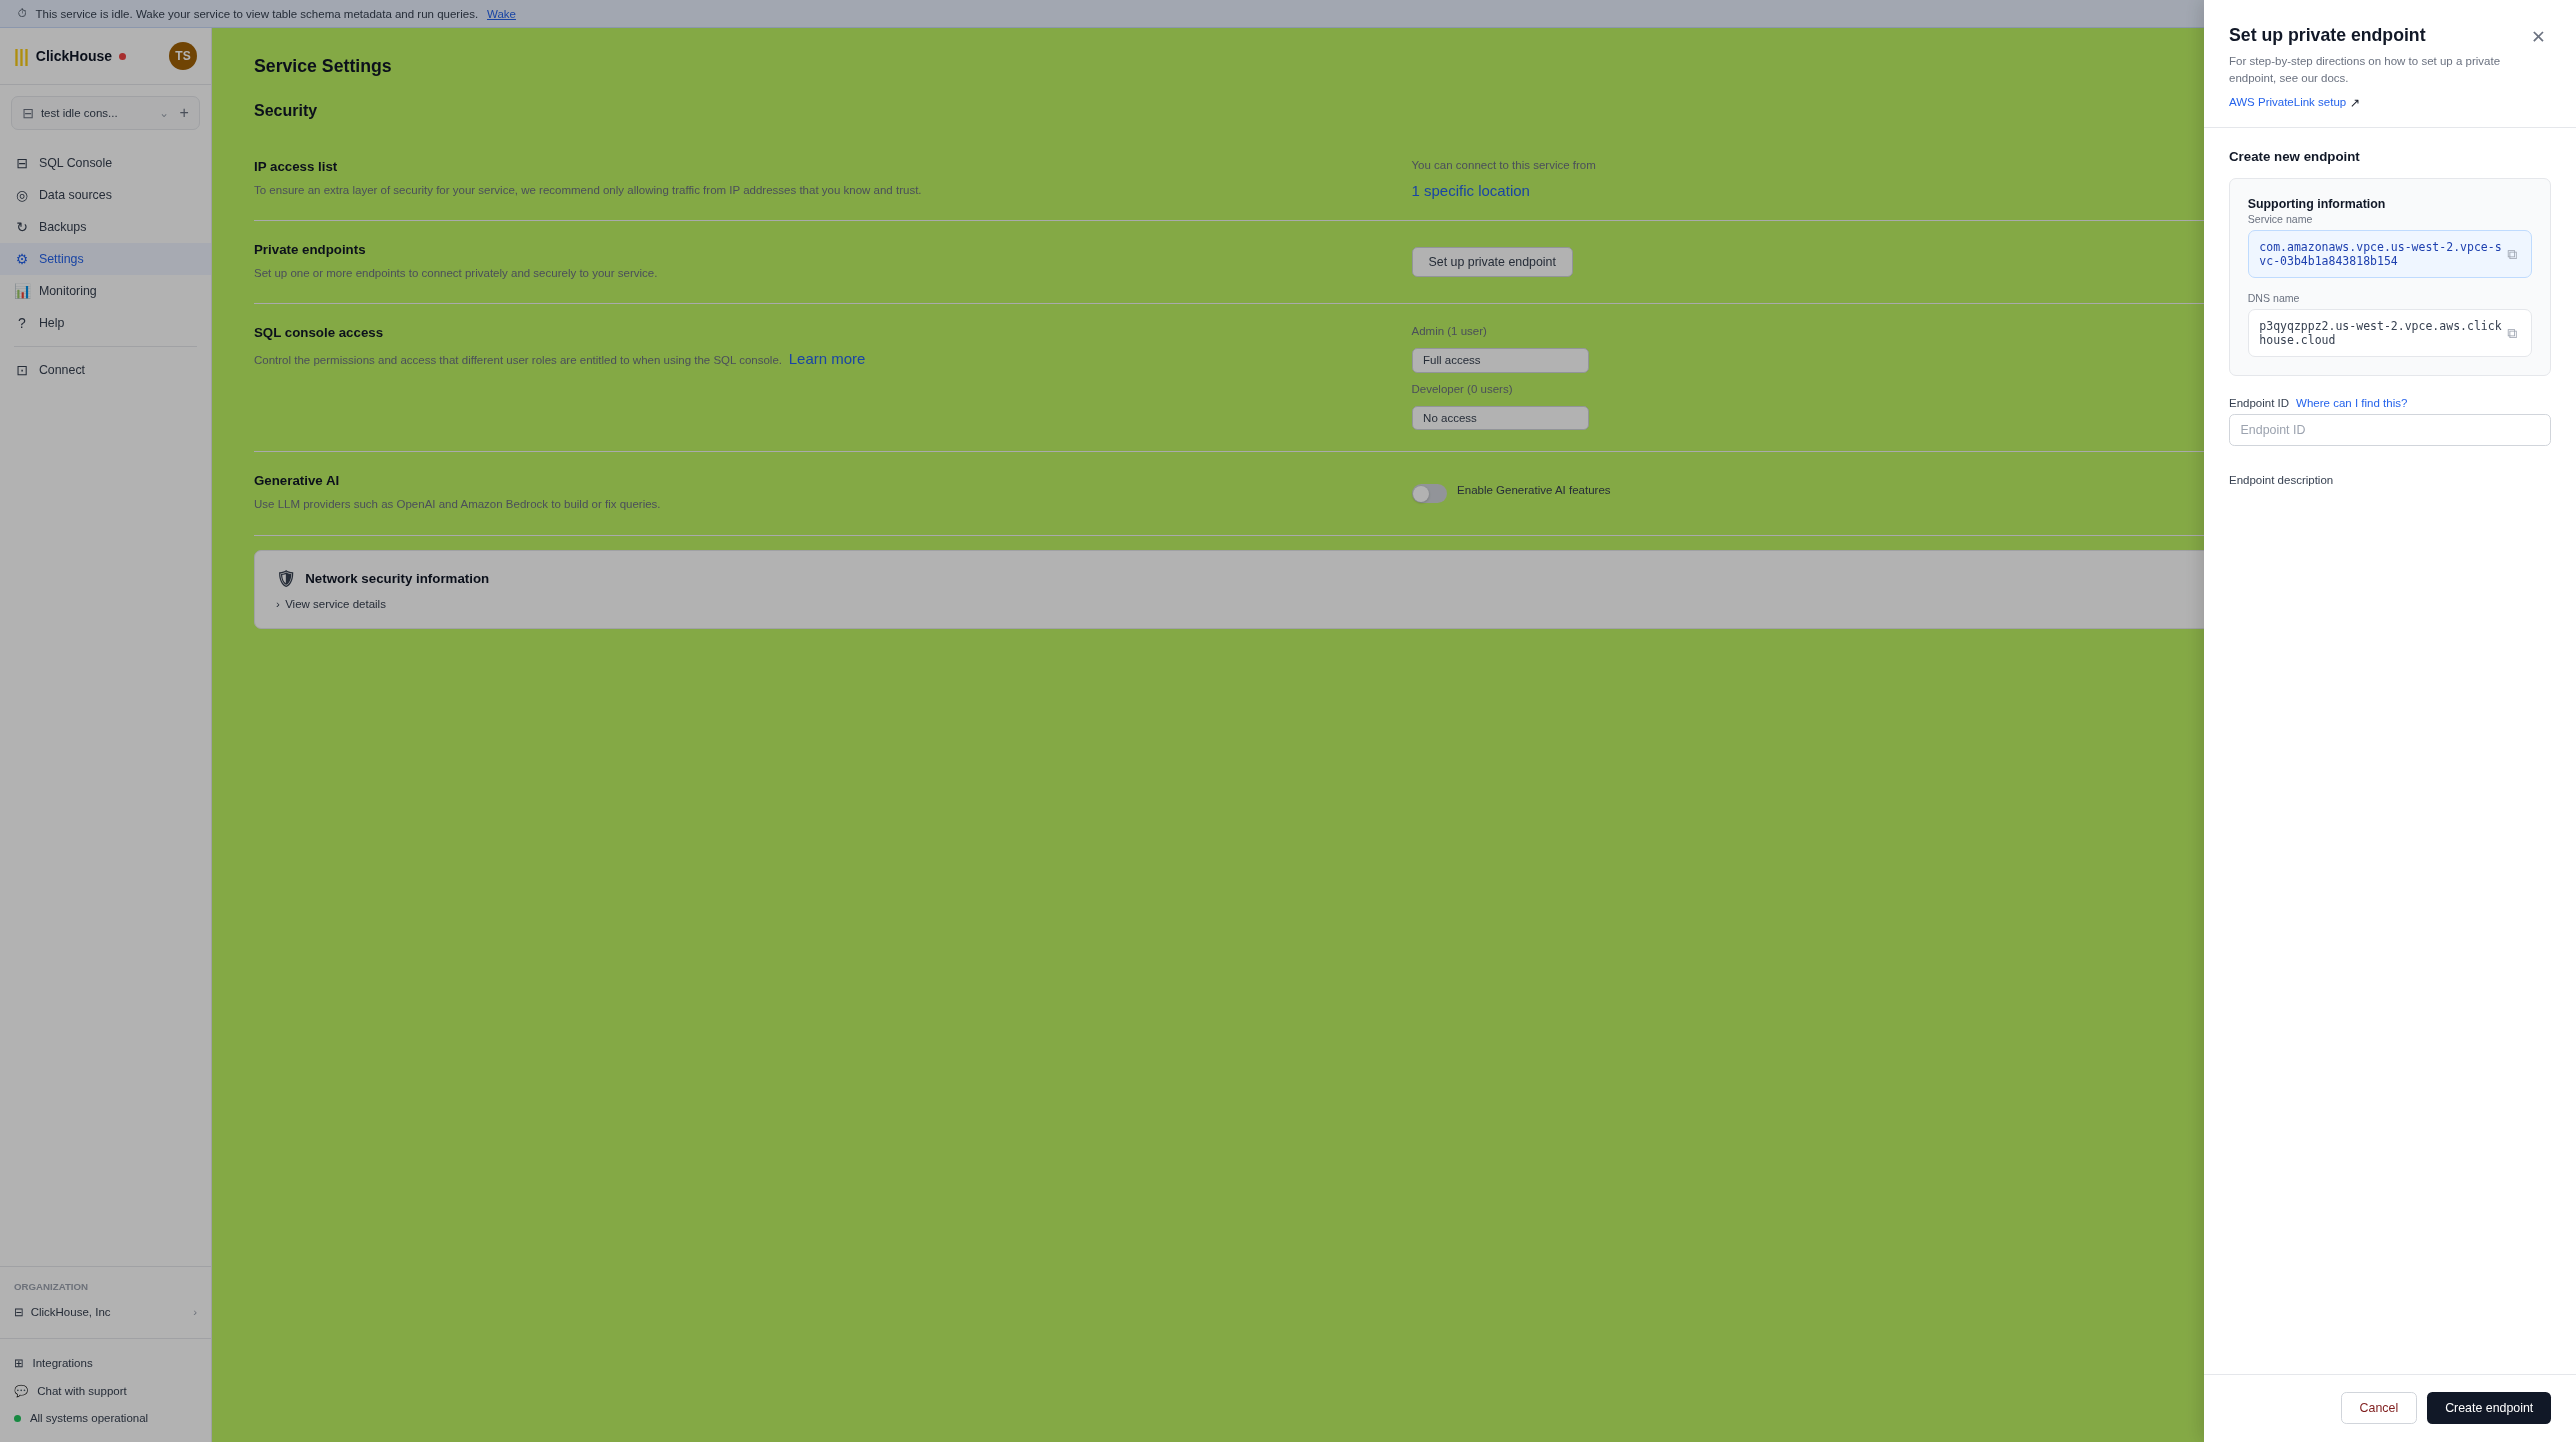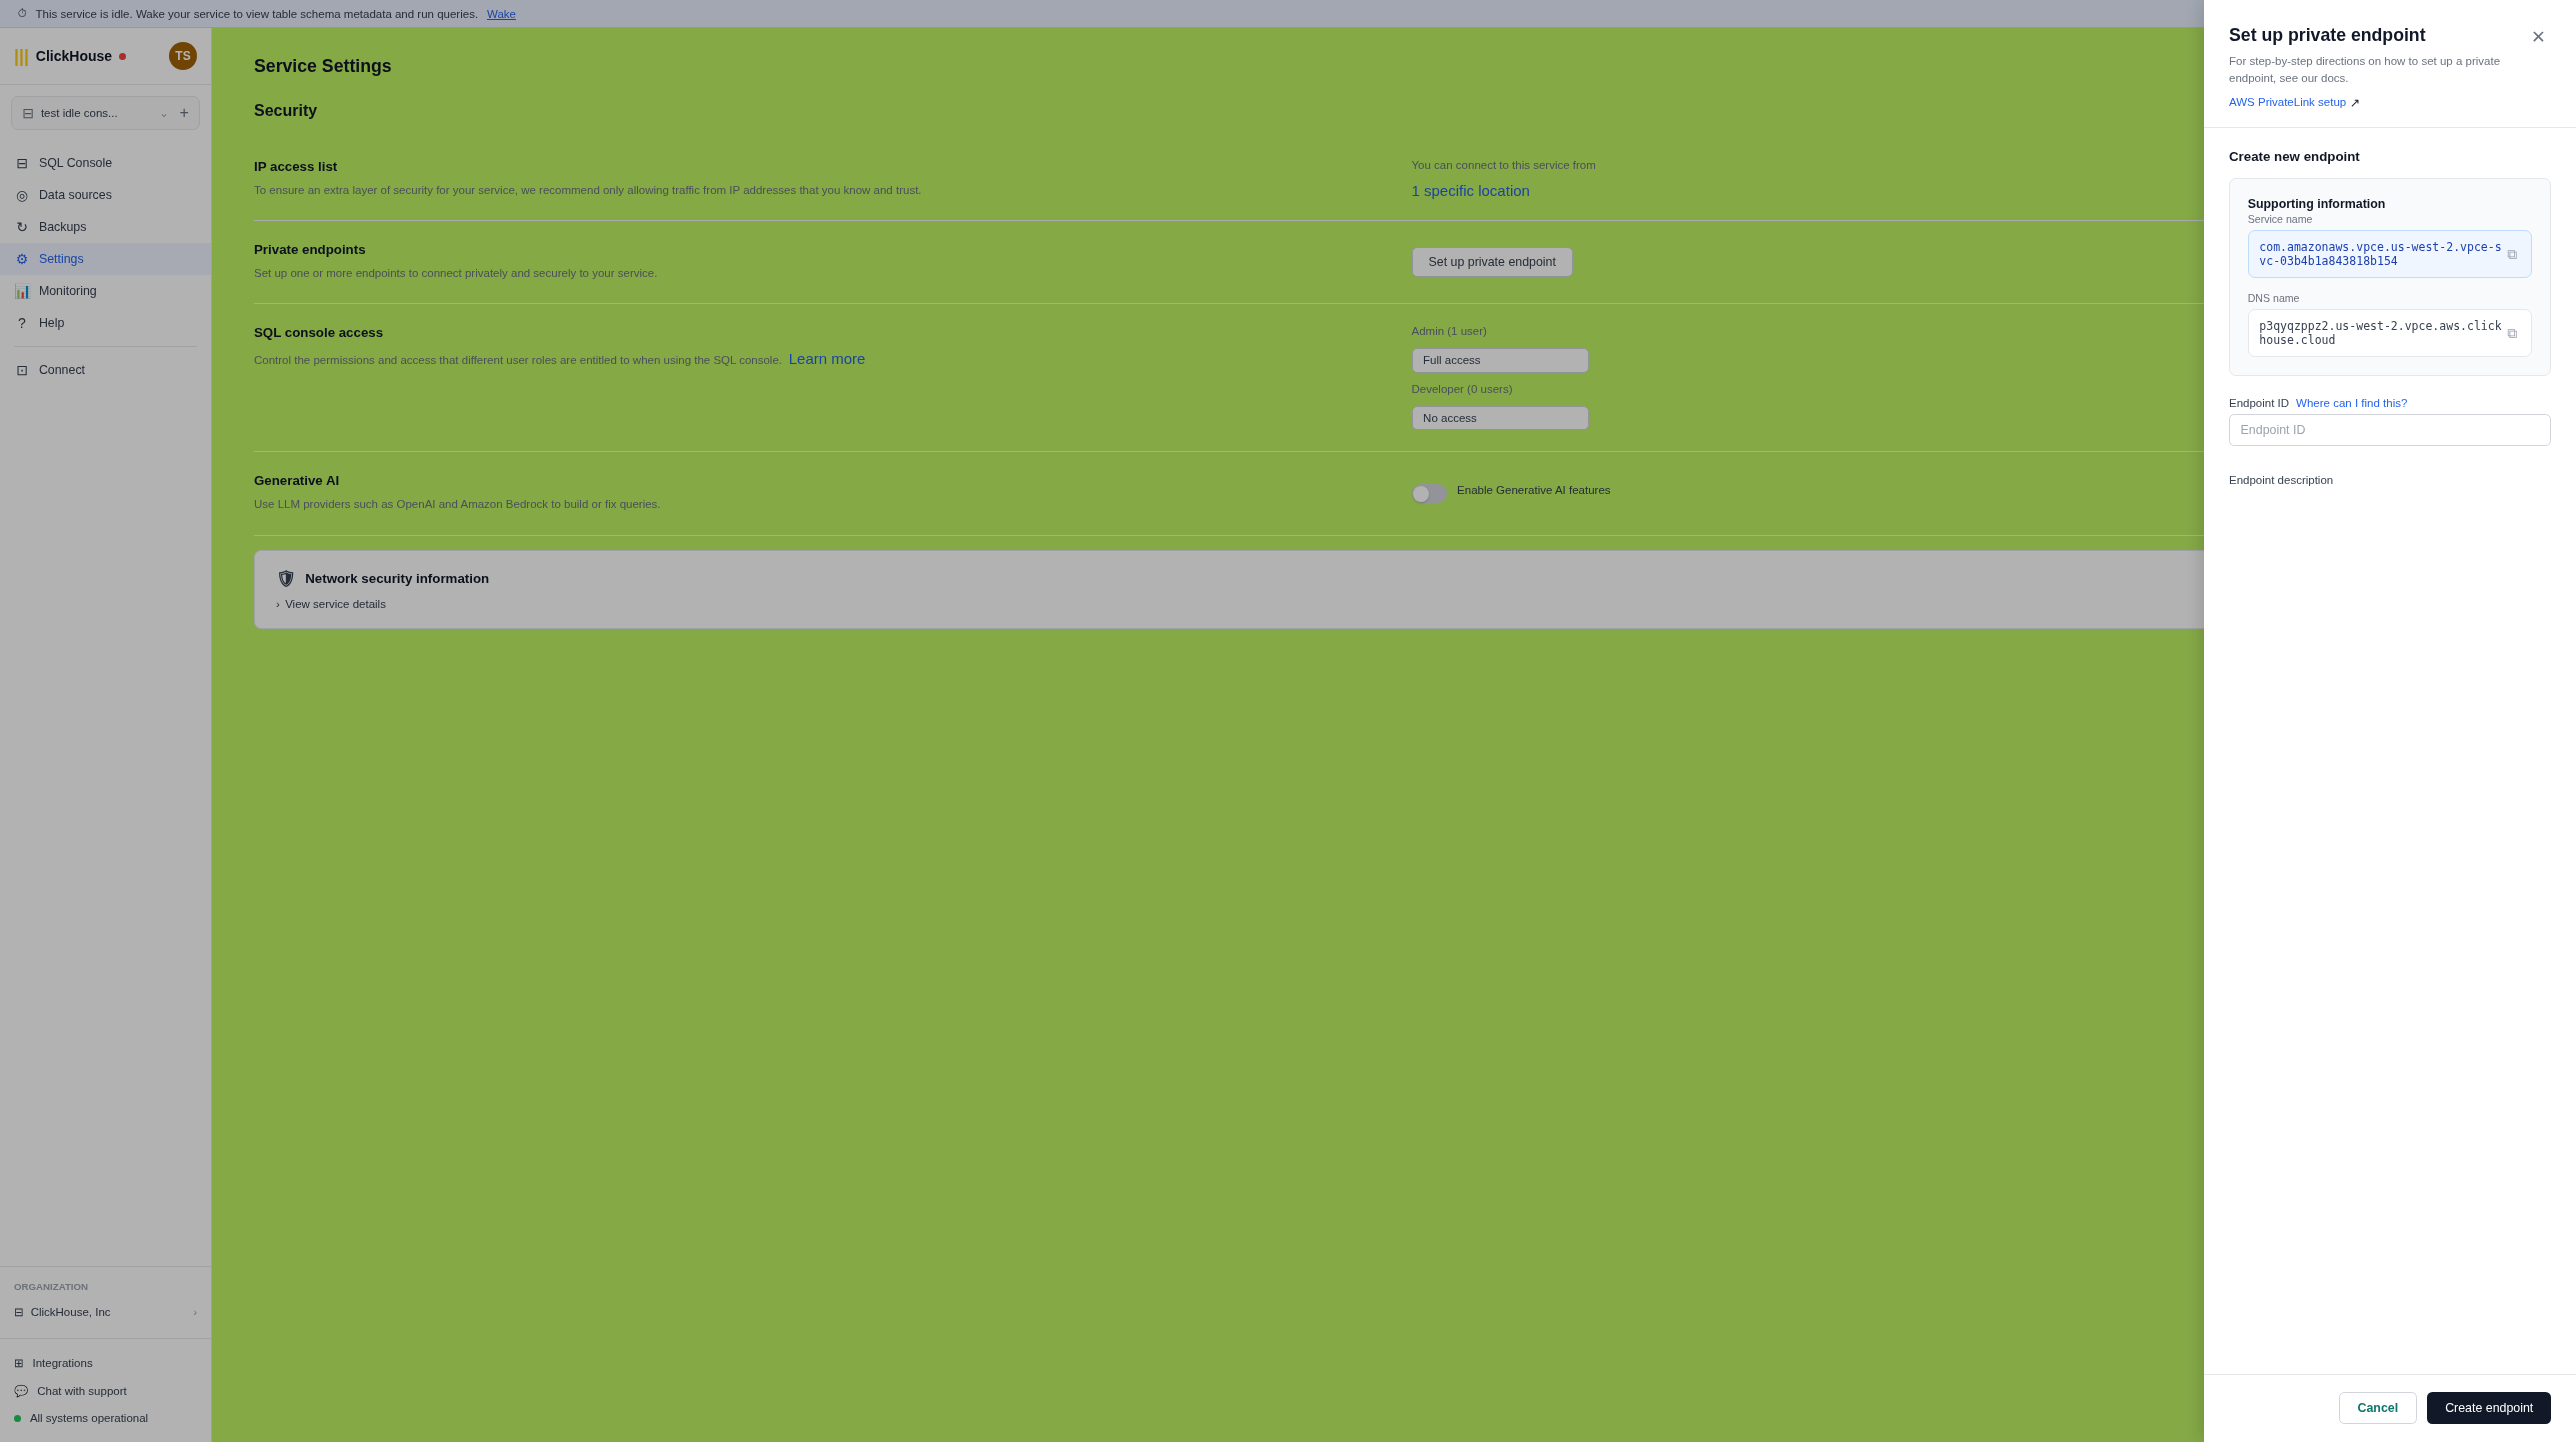--- a/index.html
+++ b/index.html
@@ -325,24 +325,24 @@
       border-top: 0.9px solid #e5e7eb;
       display: flex;
       justify-content: flex-end;
       gap: 10.6px;
     }
     .btn-cancel {
       padding: 8px 17.7px;
       border: 0.9px solid #d1d5db;
       border-radius: 5.3px;
       background: #fff;
-      color: #0f766e;
+      color: #7f1d1d;
       font-size: 12.4px;
       cursor: pointer;
-      font-weight: 700;
+      font-weight: 400;
     }
     .btn-primary {
       padding: 8px 17.7px;
       border: none;
       border-radius: 5.3px;
       background: #111827;
       color: #fff;
       font-size: 12.4px;
       cursor: pointer;
       font-weight: 500;

